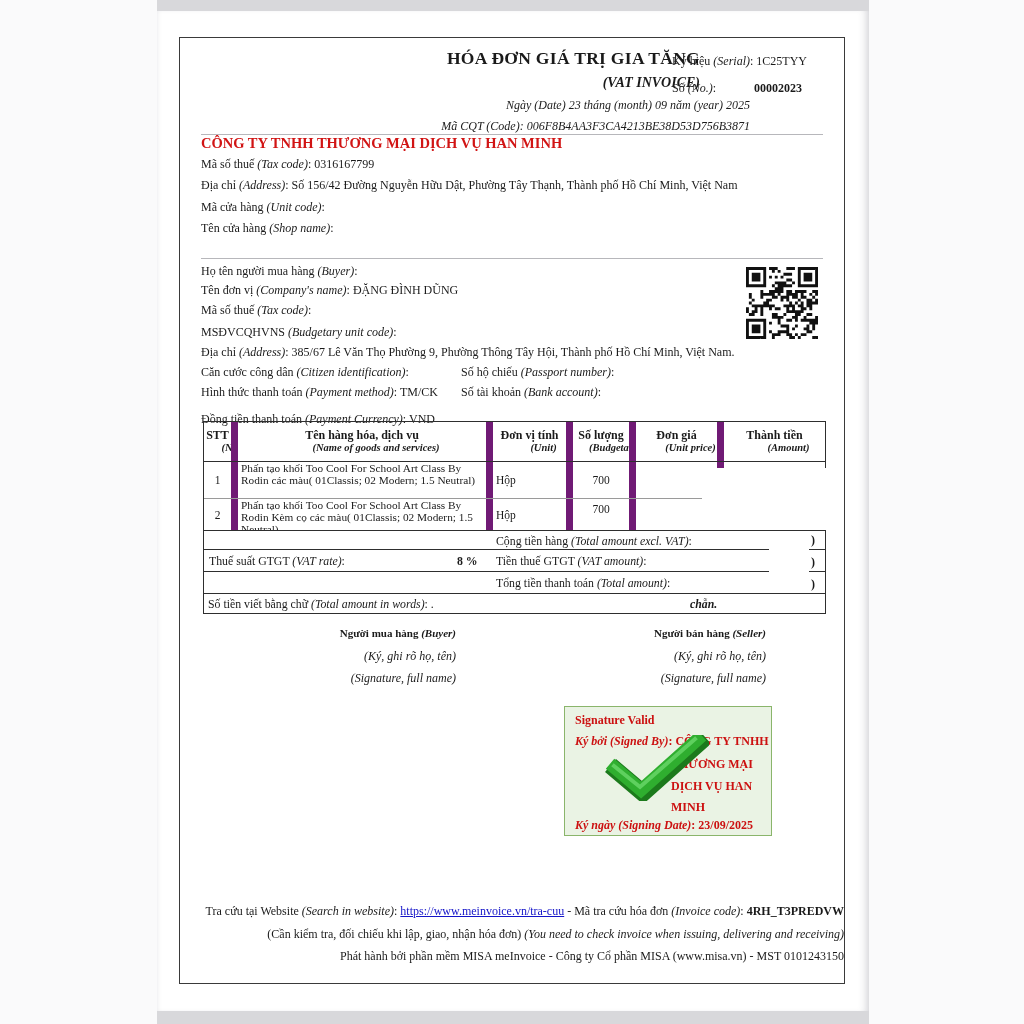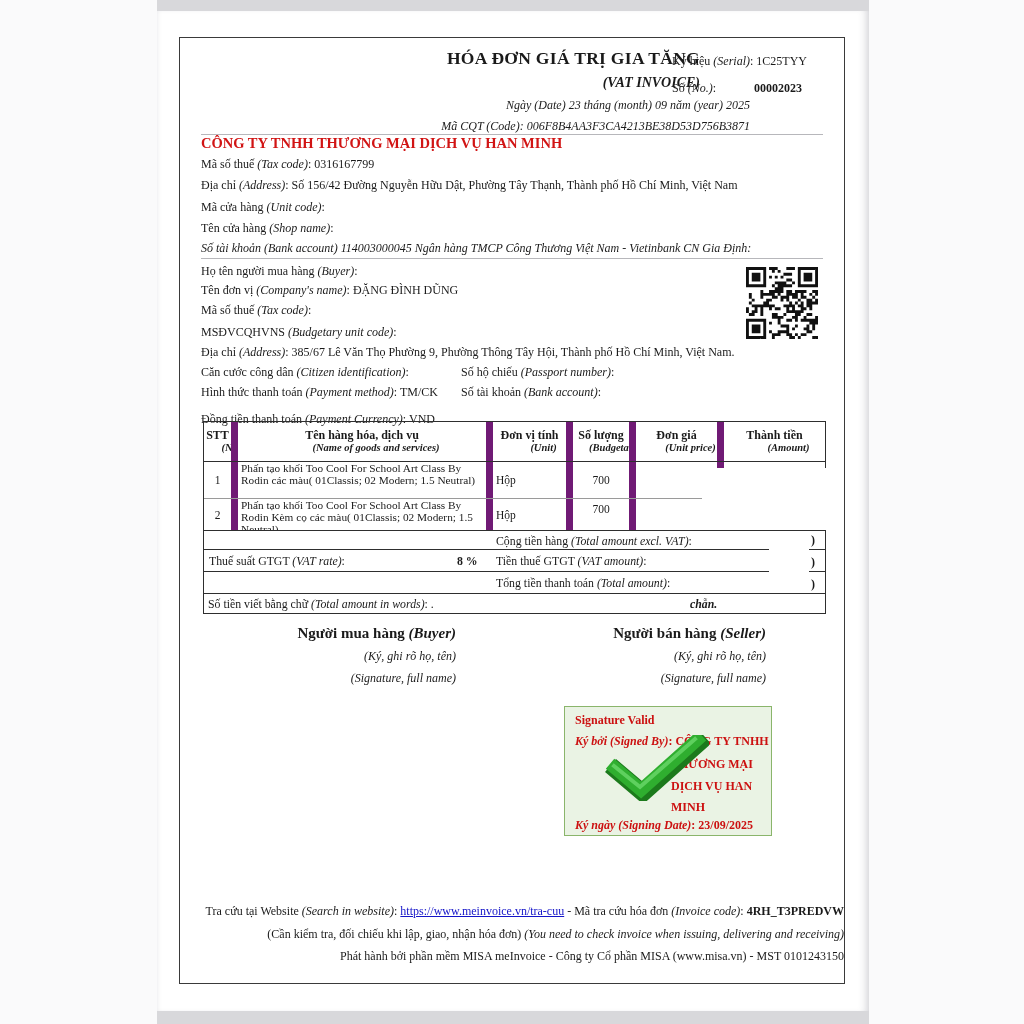--- a/index.html
+++ b/index.html
@@ -36,21 +36,21 @@
   .cell-c{display:flex;align-items:center;justify-content:center;}
   .cell-l{display:flex;align-items:center;}
   .trowt{position:relative;box-sizing:border-box;font-size:11.8px;}
   .bb{border-bottom:1px solid #2e2e2e;}
   .wipe{background:#fff;z-index:5;}
   .frag{z-index:6;font-weight:bold;font-size:12px;}
   
   .stamp{left:384px;top:668px;width:208px;height:130px;background:#eaf3e4;border:1px solid #8ab56b;box-sizing:border-box;}
   .sline{position:absolute;font-size:12px;line-height:14px;white-space:nowrap;}
   .qr{left:566px;top:229px;width:72px;height:72px;}
-  .sig-h{font-size:15px;}
+  .sig-h{font-size:11px;}
 </style>
 </head>
 <body>
 
 <div class="abs strip" style="left:157px;top:0;width:712px;height:11px;"></div>
 <div class="abs strip" style="left:157px;top:1011px;width:712px;height:13px;"></div>
 
 <div class="abs paper"></div>
 
 <div class="abs frame">
@@ -64,21 +64,20 @@
   <div class="abs line" style="left:492px;top:43px;"><span>Số </span><span class="it">(No.)</span><span>:</span></div>
   <div class="abs line bd" style="left:574px;top:43px;">00002023</div>
 
   <div class="abs divider" style="left:21px;top:96px;width:622px;"></div>
 
   <div class="abs company" style="left:21px;top:97px;">CÔNG TY TNHH THƯƠNG MẠI DỊCH VỤ HAN MINH</div>
   <div class="abs line" style="left:21px;top:119px;"><span>Mã số thuế </span><span class="it">(Tax code)</span><span>: 0316167799</span></div>
   <div class="abs line" style="left:21px;top:140px;"><span>Địa chỉ </span><span class="it">(Address)</span><span>: Số 156/42 Đường Nguyễn Hữu Dật, Phường Tây Thạnh, Thành phố Hồ Chí Minh, Việt Nam</span></div>
   <div class="abs line" style="left:21px;top:162px;"><span>Mã cửa hàng </span><span class="it">(Unit code)</span><span>:</span></div>
   <div class="abs line" style="left:21px;top:183px;"><span>Tên cửa hàng </span><span class="it">(Shop name)</span><span>:</span></div>
-  <div class="abs line" style="left:21px;top:203px;"><span class="it">Số tài khoản (Bank account) 114003000045 Ngân hàng TMCP Công Thương Việt Nam - Vietinbank CN Gia Định:</span></div>
 
   <div class="abs divider" style="left:21px;top:220px;width:622px;"></div>
 
   <div class="abs line" style="left:21px;top:226px;"><span>Họ tên người mua hàng </span><span class="it">(Buyer)</span><span>:</span></div>
   <div class="abs line" style="left:21px;top:245px;"><span>Tên đơn vị </span><span class="it">(Company's name)</span><span>: ĐẶNG ĐÌNH DŨNG</span></div>
   <div class="abs line" style="left:21px;top:265px;"><span>Mã số thuế </span><span class="it">(Tax code)</span><span>:</span></div>
   <div class="abs line" style="left:21px;top:287px;"><span>MSĐVCQHVNS </span><span class="it">(Budgetary unit code)</span><span>:</span></div>
   <div class="abs line" style="left:21px;top:307px;"><span>Địa chỉ </span><span class="it">(Address)</span><span>: 385/67 Lê Văn Thọ Phường 9, Phường Thông Tây Hội, Thành phố Hồ Chí Minh, Việt Nam.</span></div>
   <div class="abs line" style="left:21px;top:327px;"><span>Căn cước công dân </span><span class="it">(Citizen identification)</span><span>:</span></div>
   <div class="abs line" style="left:281px;top:327px;"><span>Số hộ chiếu </span><span class="it">(Passport number)</span><span>:</span></div>

